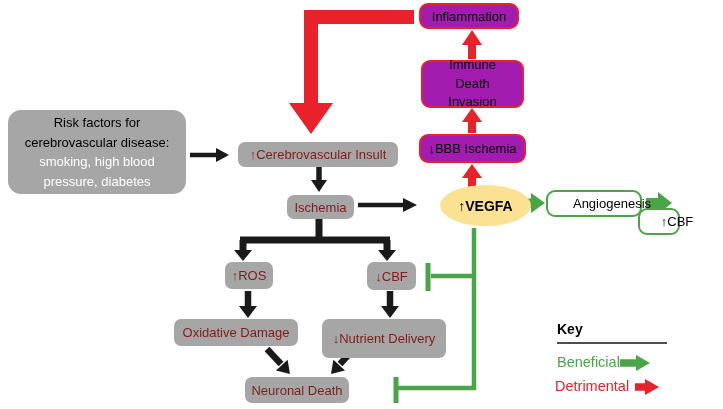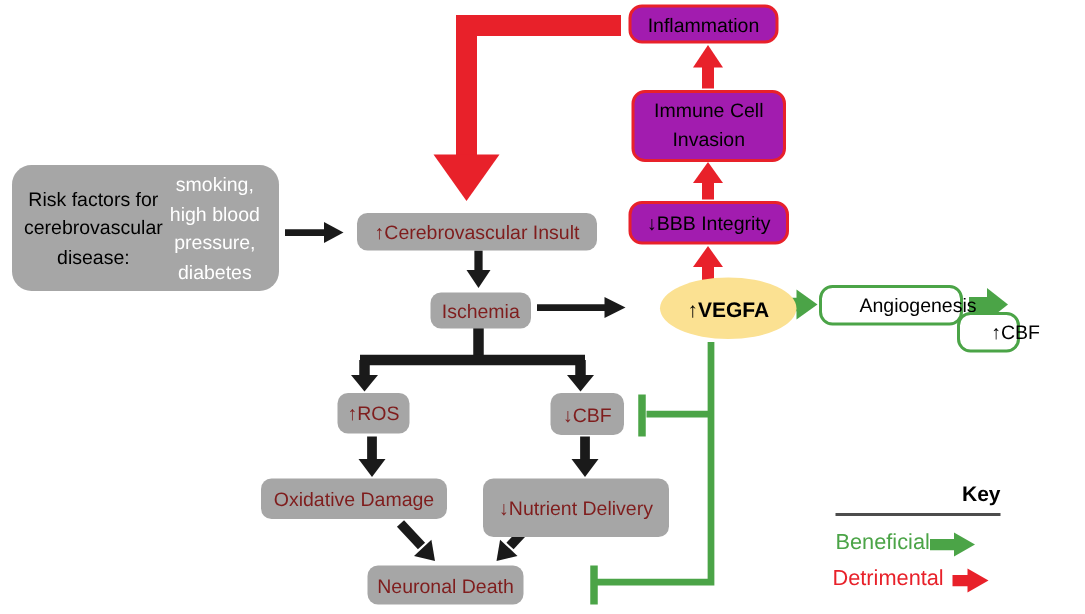--- a/index.html
+++ b/index.html
@@ -11,23 +11,23 @@
     font-family:"Liberation Sans", sans-serif;
   }
   #arrows{position:absolute;left:0;top:0;z-index:1;}
   .node{position:absolute;z-index:2;display:flex;align-items:center;justify-content:center;
         text-align:center;font-size:13px;box-sizing:border-box;}
   .gbox{background:var(--gray);color:#7f1d1d;border-radius:7px;}
   .rbox{background:#a21caf;border:2.5px solid var(--red);border-radius:9px;color:#000;}
   .grbox{background:#fff;border:2.5px solid var(--green);border-radius:9px;color:#000;padding-left:36px;}
   .ellipse{background:var(--yellow);border-radius:50%;color:#000;font-weight:700;font-size:14px;}
   .riskbox{background:var(--gray);border-radius:13px;color:#000;line-height:1.5;
-           padding:6px 8px;flex-direction:row;}
+           padding:6px 8px;flex-direction:column;}
   .riskbox .wline{color:#fff;}
-  .keytitle{position:absolute;z-index:2;font-weight:700;font-size:14px;color:#000;text-align:right;}
+  .keytitle{position:absolute;z-index:2;font-weight:700;font-size:14px;color:#000;text-align:left;}
   .keyline{position:absolute;z-index:2;background:#4d4d4d;height:2px;}
   .keylabel{position:absolute;z-index:2;font-size:14.5px;}
   .sB{stroke:var(--black);} .fB{fill:var(--black);}
   .sR{stroke:var(--red);}   .fR{fill:var(--red);}
   .sG{stroke:var(--green);} .fG{fill:var(--green);}
 </style>
 </head>
 <body>
 
 <div id="canvas">
@@ -144,25 +144,25 @@
 
   <div class="node gbox" style="left:245px;top:377px;width:104px;height:26px;">
     <span>Neuronal Death</span>
   </div>
 
   <div class="node ellipse" style="left:440px;top:185px;width:91px;height:41px;">
     <span>↑VEGFA</span>
   </div>
 
   <div class="node rbox" style="left:419px;top:134px;width:107px;height:29px;">
-    <span>↓BBB Integrity</span>
+    <span>↓BBB Ischemia</span>
   </div>
 
   <div class="node rbox" style="left:421px;top:60px;width:103px;height:48px;line-height:1.45;padding:2px 10px;">
-    <span>Immune Cell Invasion</span>
+    <span>Immune Death Invasion</span>
   </div>
 
   <div class="node rbox" style="left:419px;top:3px;width:100px;height:26px;">
     <span>Inflammation</span>
   </div>
 
   <div class="node grbox" style="left:546px;top:190px;width:96px;height:27px;">
     <span>Angiogenesis</span>
   </div>
 

